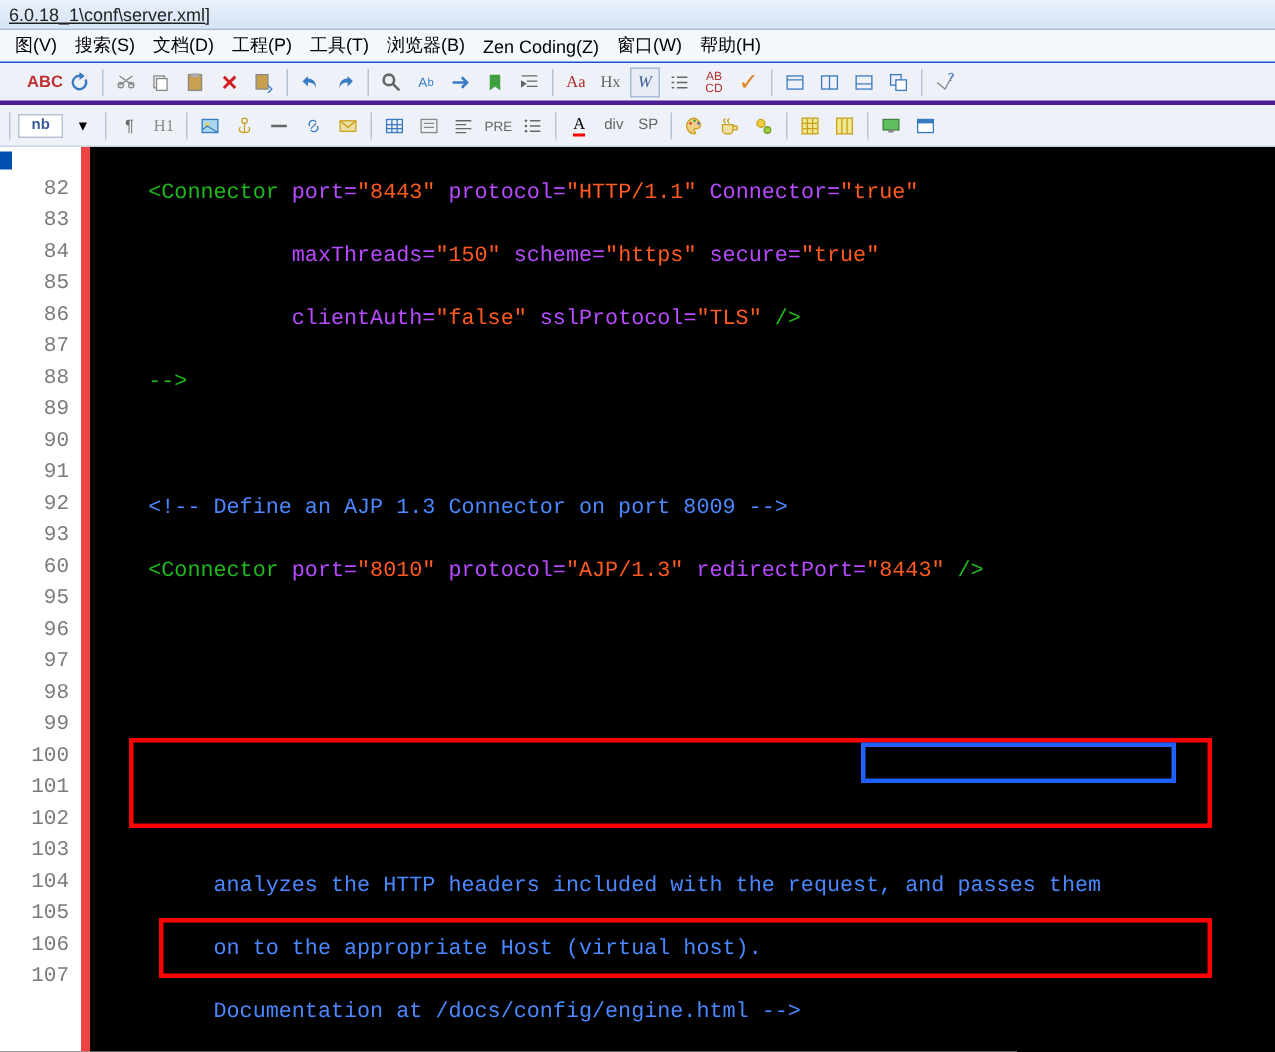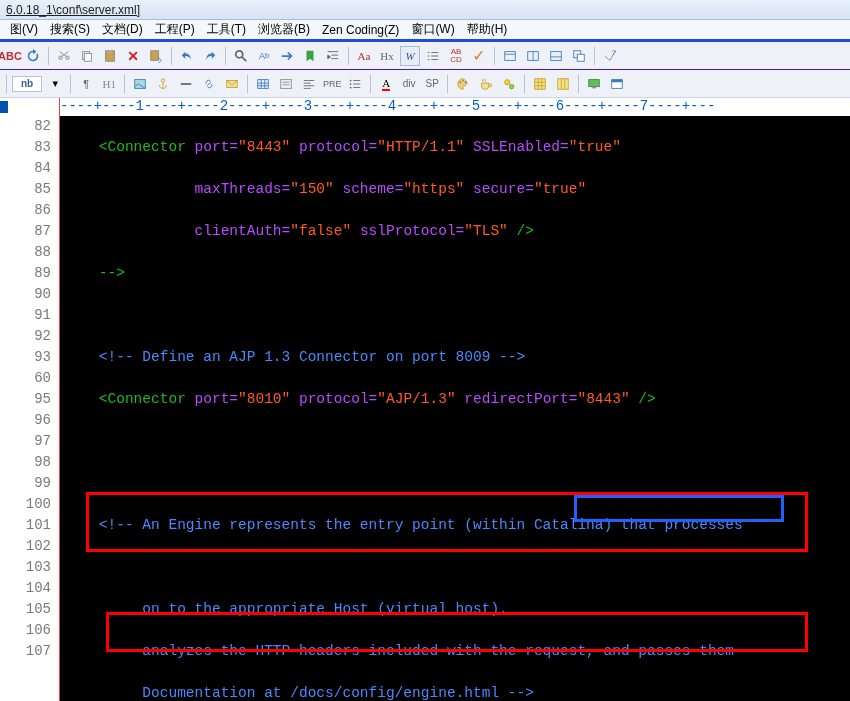--- a/index.html
+++ b/index.html
@@ -1,25 +1,25 @@
 <!DOCTYPE html>
 <html><head>
 <meta charset="utf-8">
 <style>
 * { margin:0; padding:0; box-sizing:border-box; }
 body { font-family:"Microsoft YaHei","SimSun",sans-serif; font-size:12px; background:#f0f0f0; width:850px; height:701px; overflow:hidden; }
 .titlebar { background:linear-gradient(#e8f0fa,#d6e4f5); height:20px; line-height:20px; padding:0 6px; color:#222; border-bottom:1px solid #a8bcd8; font-size:12px;text-decoration:underline; }
-.menubar { background:#f4f7fb; height:22px; display:flex; align-items:center; padding:0 4px; border-bottom:3px solid #1d4ed8; }
+.menubar { background:#f4f7fb; height:22px; display:flex; align-items:center; padding:0 4px; border-bottom:1px solid #1d4ed8; }
 .menu-item { padding:2px 6px; cursor:default; }
-.toolbar { background:#eef2f8; height:28px; display:flex; align-items:center; padding:0 0; gap:3px; border-bottom:1px solid #4c1d95; }
+.toolbar { background:#eef2f8; height:28px; display:flex; align-items:center; padding:0 20px; gap:3px; border-bottom:3px solid #4c1d95; }
 .toolbar2 { background:#eef2f8; height:28px; display:flex; align-items:center; padding:0 4px; gap:3px; border-bottom:1px solid #c8d4e6; }
 .tbtn { width:20px; height:20px; display:flex; align-items:center; justify-content:center; border:1px solid transparent; cursor:pointer; font-size:11px; }
 .tsep { width:1px; height:18px; background:#b8c4d6; margin:0 2px; }
 .editor-wrap { display:flex; height:calc(100% - 98px); }
-.gutter { background:#fff; width:60px; border-right:1px solid #ef4444; }
+.gutter { background:#fff; width:60px; border-right:6px solid #ef4444; }
 .ruler { height:18px; background:#fff; color:#0060c0; font-family:"Consolas","Courier New",monospace; font-size:14px; white-space:pre; overflow:hidden; padding-left:0; position:relative; }
 .ruler-mark { position:absolute; left:0; top:3px; width:8px; height:12px; background:#0050b0; }
 .linenos { font-family:"Consolas","Courier New",monospace; font-size:14px; color:#7a7a7a; text-align:right; padding-right:8px; line-height:21px; }
 .code-area { flex:1; background:#000; position:relative; overflow:hidden; }
 .code { font-family:"Consolas","Courier New",monospace; font-size:14.5px; line-height:21px; white-space:pre; color:#ccc; position:relative; padding-left:4px; }
 .c-tag { color:#1fb81f; }
 .c-attr { color:#b84aff; }
 .c-val { color:#ff5a1f; }
 .c-cmt { color:#4a88ff; }
 .hl-red1 { position:absolute; border:3px solid #ff0000; pointer-events:none; }
@@ -302,35 +302,34 @@
         <div>101</div>
       <div>102</div>
         <div>103</div>
         <div>104</div>
         <div>105</div>
         <div>106</div>
       <div>107</div>
     </div>
   </div>
   <div class="code-area">
-    <div class="ruler" style="color:#0060c0">----+----1----+----2----+----3----+----4----+----5----+----6----+----7----+---</div>
     <div class="code">
-<div><span>    </span><span class="c-tag">&lt;Connector </span><span class="c-attr">port=</span><span class="c-val">"8443"</span><span> </span><span class="c-attr">protocol=</span><span class="c-val">"HTTP/1.1"</span><span> </span><span class="c-attr">SSLEnabled=</span><span class="c-val">"true"</span></div>
+<div><span>    </span><span class="c-tag">&lt;Connector </span><span class="c-attr">port=</span><span class="c-val">"8443"</span><span> </span><span class="c-attr">protocol=</span><span class="c-val">"HTTP/1.1"</span><span> </span><span class="c-attr">Connector=</span><span class="c-val">"true"</span></div>
 <div><span>               </span><span class="c-attr">maxThreads=</span><span class="c-val">"150"</span><span> </span><span class="c-attr">scheme=</span><span class="c-val">"https"</span><span> </span><span class="c-attr">secure=</span><span class="c-val">"true"</span></div>
 <div><span>               </span><span class="c-attr">clientAuth=</span><span class="c-val">"false"</span><span> </span><span class="c-attr">sslProtocol=</span><span class="c-val">"TLS"</span><span class="c-tag"> /&gt;</span></div>
 <div><span>    </span><span class="c-tag">--&gt;</span></div>
 <div> </div>
 <div><span>    </span><span class="c-cmt">&lt;!-- Define an AJP 1.3 Connector on port 8009 --&gt;</span></div>
 <div><span>    </span><span class="c-tag">&lt;Connector </span><span class="c-attr">port=</span><span class="c-val">"8010"</span><span> </span><span class="c-attr">protocol=</span><span class="c-val">"AJP/1.3"</span><span> </span><span class="c-attr">redirectPort=</span><span class="c-val">"8443"</span><span class="c-tag"> /&gt;</span></div>
 <div> </div>
 <div> </div>
-<div><span>    </span><span class="c-cmt">&lt;!-- An Engine represents the entry point (within Catalina) that processes</span></div>
+<div><span>    </span></div>
 <div><span>         </span></div>
+<div><span>         </span><span class="c-cmt">analyzes the HTTP headers included with the request, and passes them</span></div>
 <div><span>         </span><span class="c-cmt">on to the appropriate Host (virtual host).</span></div>
-<div><span>         </span><span class="c-cmt">analyzes the HTTP headers included with the request, and passes them</span></div>
 <div><span>         </span><span class="c-cmt">Documentation at /docs/config/engine.html --&gt;</span></div>
 
 
 
 
 
 
 
 
 

